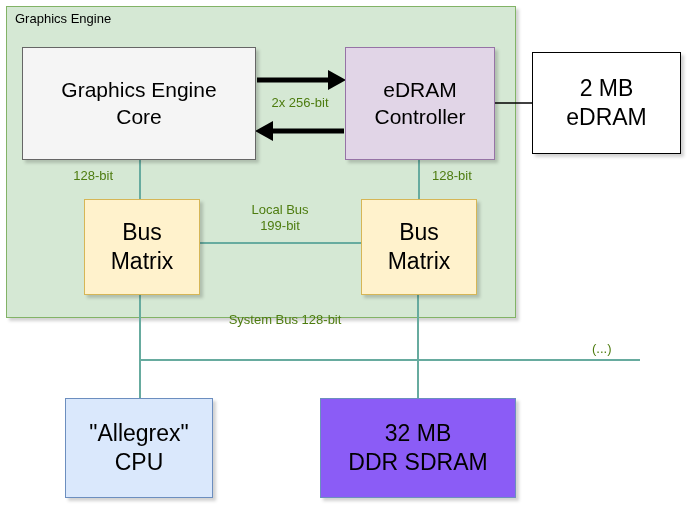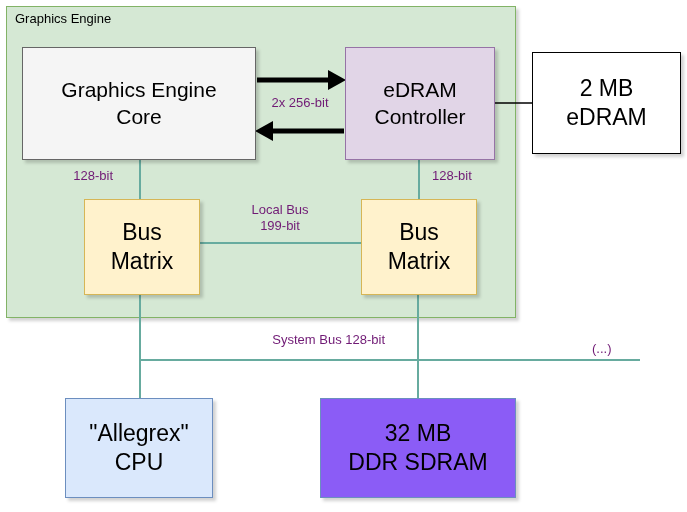--- a/index.html
+++ b/index.html
@@ -90,29 +90,29 @@
   }
   .sdram {
     left: 320px; top: 398px;
     width: 196px; height: 100px;
     background: #8b5cf6;
     border: 1px solid #6c8ebf;
   }
   .edge-label {
     position: absolute;
     font-size: 13px;
-    color: #701a75;
+    color: #4d7c0f;
     white-space: pre-line;
     line-height: 1.25;
   }
   .lbl-2x256     { left: 250px; top: 95px;  width: 100px; text-align: center; }
   .lbl-128-left  { left: 40px;  top: 168px; width: 73px;  text-align: right; }
   .lbl-128-right { left: 432px; top: 168px; width: 80px;  text-align: left; }
   .lbl-localbus  { left: 230px; top: 202px; width: 100px; text-align: center; }
-  .lbl-sysbus    { left: 185px; top: 332px; width: 200px; text-align: right; }
+  .lbl-sysbus    { left: 185px; top: 312px; width: 200px; text-align: center; }
   .lbl-ellipsis  { left: 592px; top: 341px; width: 50px;  text-align: left; }
 </style>
 </head>
 <body>
 
 <div id="canvas">
 
   <div class="container-group">
     <span class="container-title">Graphics Engine</span>
   </div>

